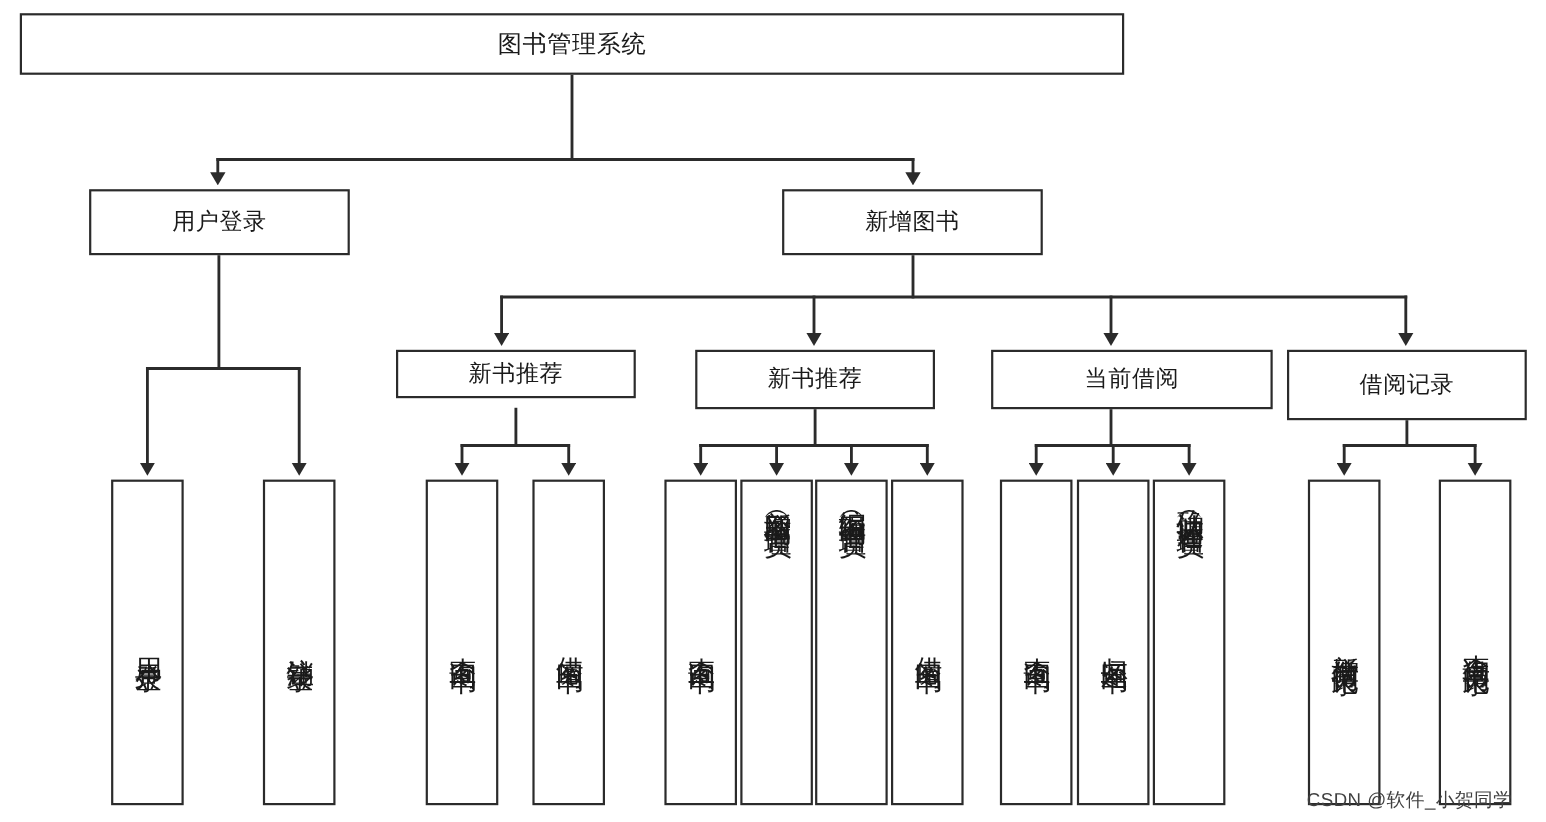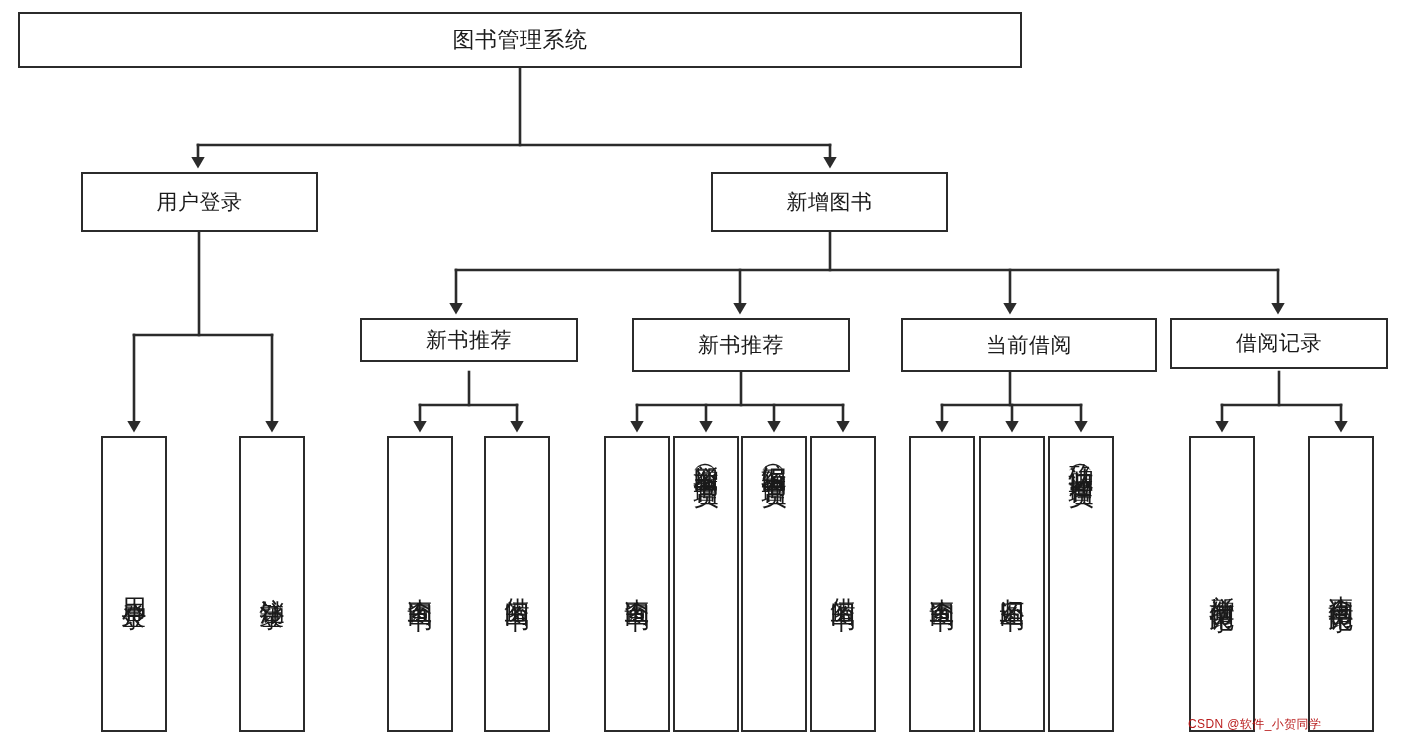--- a/index.html
+++ b/index.html
@@ -63,22 +63,22 @@
   .node.v .label {
     writing-mode: vertical-rl;
     text-orientation: upright;
     font-size: 25px;
     line-height: 1.0;
     letter-spacing: 3px;
     white-space: nowrap;
   }
   .watermark {
     position: absolute;
-    font-size: 12px;
-    color: #b91c1c;
+    font-size: 17px;
+    color: #404040;
     white-space: nowrap;
     letter-spacing: 0.4px;
   }
 </style>
 </head>
 <body>
 
 <div id="canvas">
 
   <svg id="wires" viewBox="0 0 1405 747" xmlns="http://www.w3.org/2000/svg">
@@ -144,21 +144,21 @@
 
   <div class="node h" style="left: 360px; top: 318px; width: 218px; height: 44px;">
     <span class="label">新书推荐</span>
   </div>
   <div class="node h" style="left: 632px; top: 318px; width: 218px; height: 54px;">
     <span class="label">新书推荐</span>
   </div>
   <div class="node h" style="left: 901px; top: 318px; width: 256px; height: 54px;">
     <span class="label">当前借阅</span>
   </div>
-  <div class="node h" style="left: 1170px; top: 318px; width: 218px; height: 51px;">
+  <div class="node h" style="left: 1170px; top: 318px; width: 218px; height: 64px;">
     <span class="label">借阅记录</span>
   </div>
 
   <div class="node v centered" style="left: 101px; top: 436px; width: 66px; height: 296px;">
     <span class="label">用户登录</span>
   </div>
   <div class="node v centered" style="left: 239px; top: 436px; width: 66px; height: 296px;">
     <span class="label">注销登录</span>
   </div>
   <div class="node v centered" style="left: 387px; top: 436px; width: 66px; height: 296px;">

